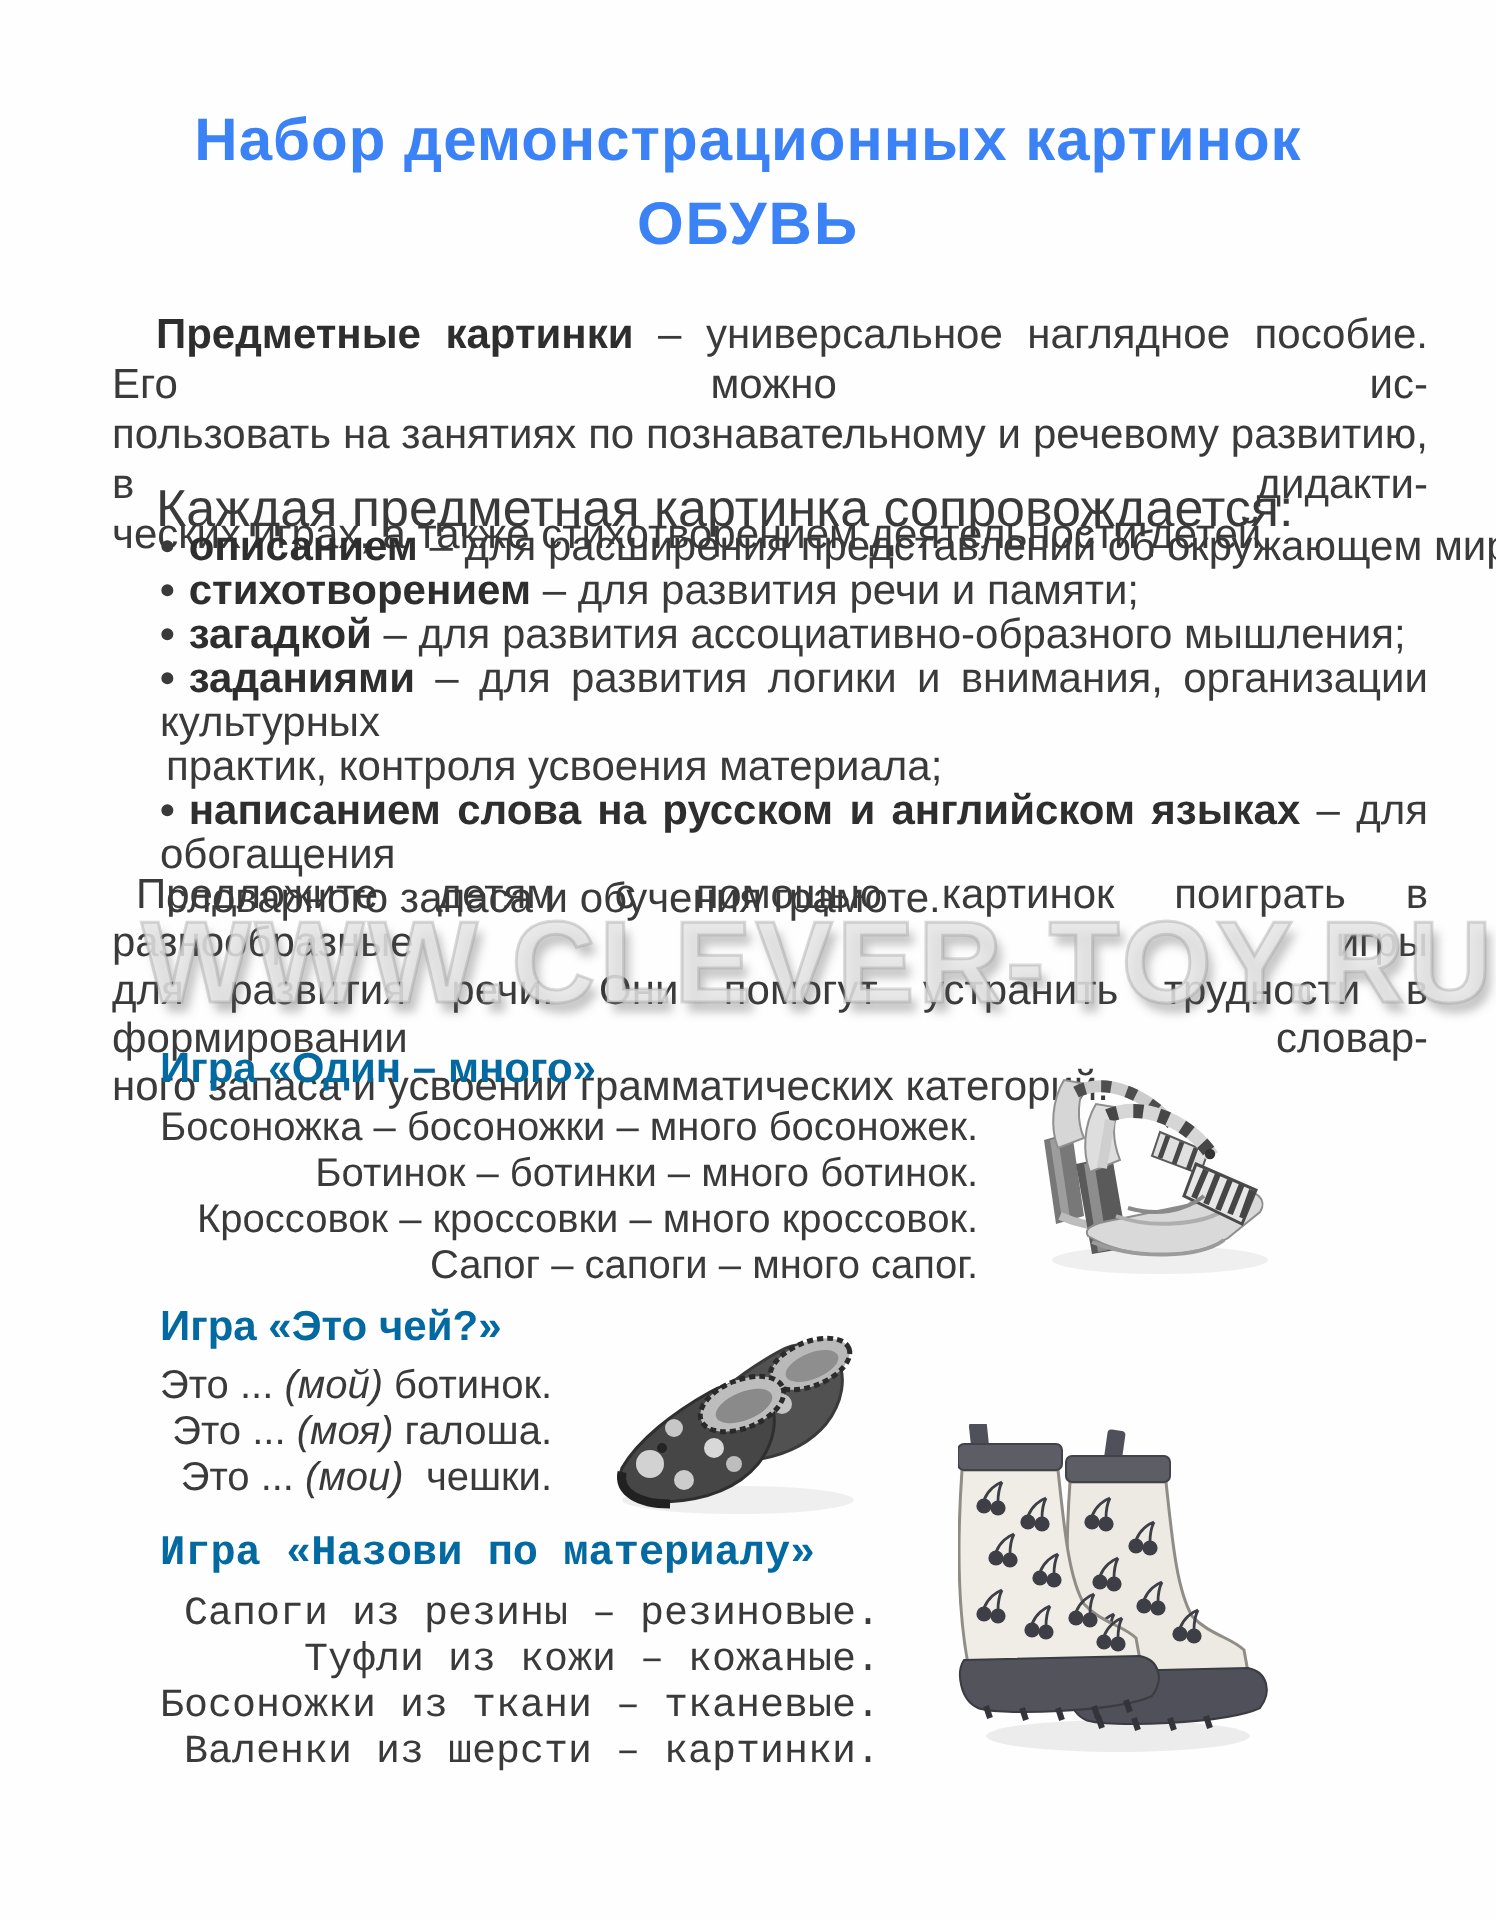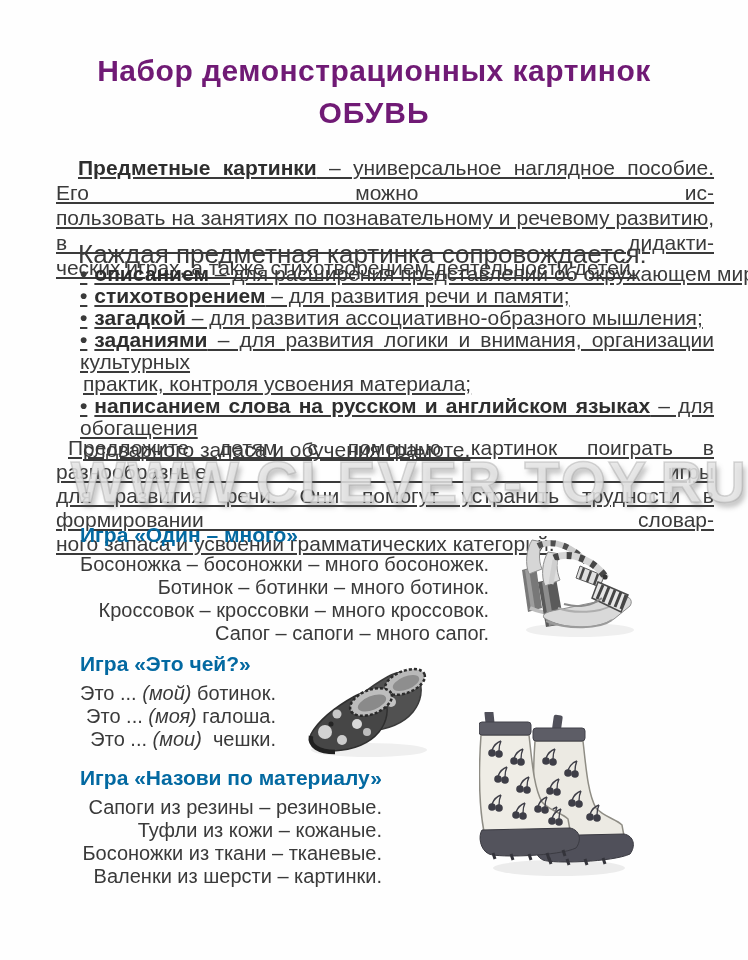--- a/index.html
+++ b/index.html
@@ -1,38 +1,38 @@
 <!DOCTYPE html>
 <html><head>
 <meta charset="utf-8">
 <style>
   html,body{margin:0;padding:0;background:#ffffff;}
   .page{
     position:relative;width:748px;height:960px;background:#fefefe;overflow:hidden;
     font-family:"Liberation Sans","DejaVu Sans",sans-serif;color:#3a3a3a;
   }
-  .title{position:absolute;left:0;width:100%;text-align:center;font-weight:bold;color:#701a75;font-size:30px;letter-spacing:.5px;}
+  .title{position:absolute;left:0;width:100%;text-align:center;font-weight:bold;color:#3b82f6;font-size:30px;letter-spacing:.5px;}
   .t1{top:54px;}
   .t2{top:96px;letter-spacing:1px;}
   .para{position:absolute;left:56px;width:658px;font-size:21px;line-height:25px;}
   .p1{top:155px;}
   .p2{top:436px;line-height:24px;}
-  .ln{white-space:nowrap;text-decoration:underline;}
+  .ln{white-space:nowrap;}
   .ln.j{text-align:justify;text-align-last:justify;white-space:normal;}
   .ind1{text-indent:22px;}
   .ind2{text-indent:12px;}
   .lead{position:absolute;left:78px;top:239px;font-size:26px;}
   .bullets{position:absolute;left:80px;top:263px;width:634px;font-size:21px;line-height:22px;}
   .bl .dot{font-weight:bold;margin-right:7px;}
   .bl b,.para b{color:#2e2e2e;}
   .cont{padding-left:3px;}
   .game{position:absolute;left:80px;}
   .g1{top:523px;}
   .g2{top:652px;}
-  .g3{top:766px;}
+  .g3{top:766px;font-family:Liberation Mono, monospace;}
   .gtitle{font-size:21px;font-weight:bold;color:#0369a1;line-height:24px;margin-bottom:6px;}
   .gl{font-size:20px;line-height:23px;white-space:pre-wrap;text-align:right;}
   .gl i{font-style:italic;}
   .watermark{
     position:absolute;left:0;top:448px;width:100%;text-align:right;
     font-size:58px;font-weight:bold;letter-spacing:2px;
     color:rgba(228,228,228,0.85);
     -webkit-text-stroke:1.5px rgba(150,150,150,0.35);
     text-shadow:3px 5px 5px rgba(90,90,90,0.35);
     pointer-events:none;

